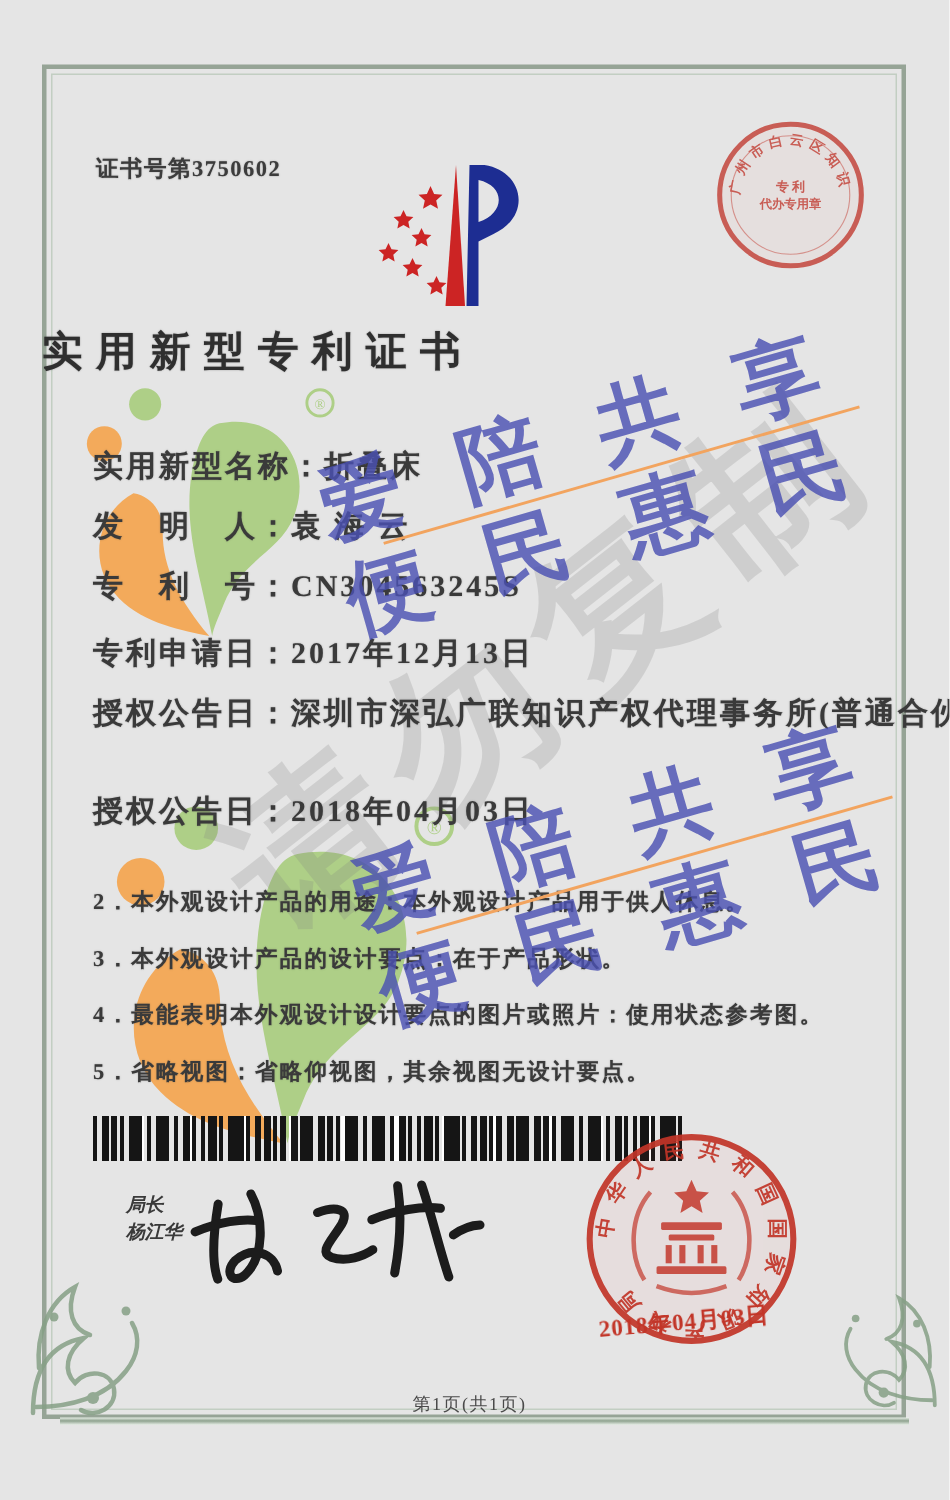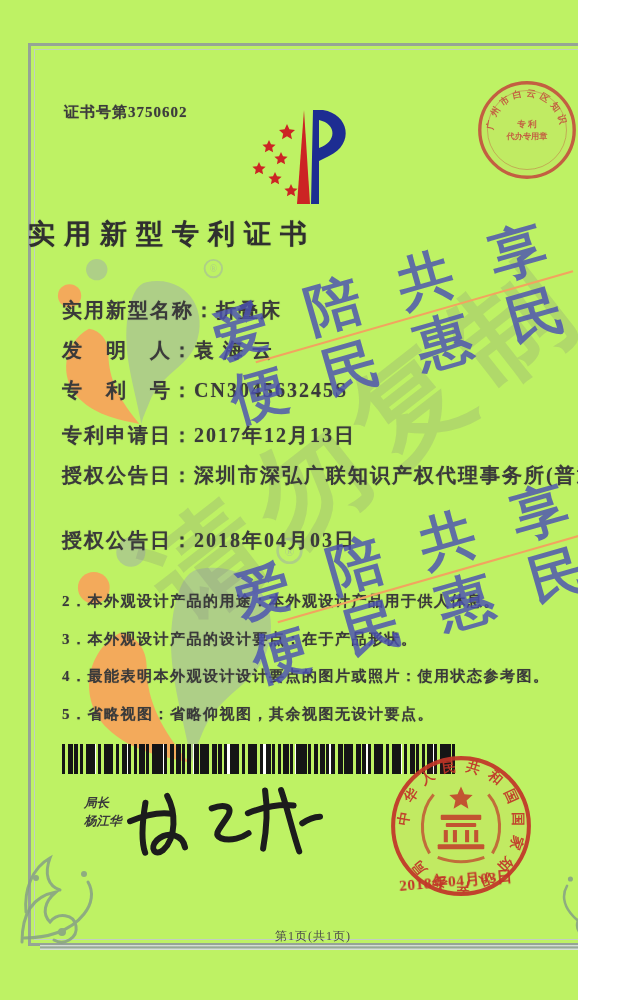--- a/index.html
+++ b/index.html
@@ -1,16 +1,16 @@
 <!DOCTYPE html>
 <html><head>
 <meta charset="utf-8">
 <style>
   html,body{margin:0;padding:0;background:#ffffff;}
-  .page{position:relative;width:578px;height:1000px;background:#bef264;overflow:hidden;
+  .page{position:relative;width:633px;height:1000px;background:#e5e5e5;overflow:hidden;
         font-family:"Liberation Serif","DejaVu Serif",serif;}
   .frame{position:absolute;left:28px;top:43px;width:570px;height:897px;
          border:3px solid #96a496;outline:1px solid #c2cec2;outline-offset:-7px;}
   .bottom-edge{position:absolute;left:40px;top:945px;width:566px;height:5px;
          background:linear-gradient(#e8efe8,#8fa28f 45%,#e8efe8);}
   .cert-number{position:absolute;left:64px;top:103px;font-size:15px;font-weight:bold;
          color:#3c3c3c;letter-spacing:1px;text-shadow:0 0 1px rgba(70,70,70,.55);}
   .title{position:absolute;left:28px;top:216px;width:570px;text-align:left;
          font-size:27px;font-weight:bold;color:#2f2f2f;letter-spacing:9px;
          text-shadow:0 0 1px rgba(60,60,60,.6);}

